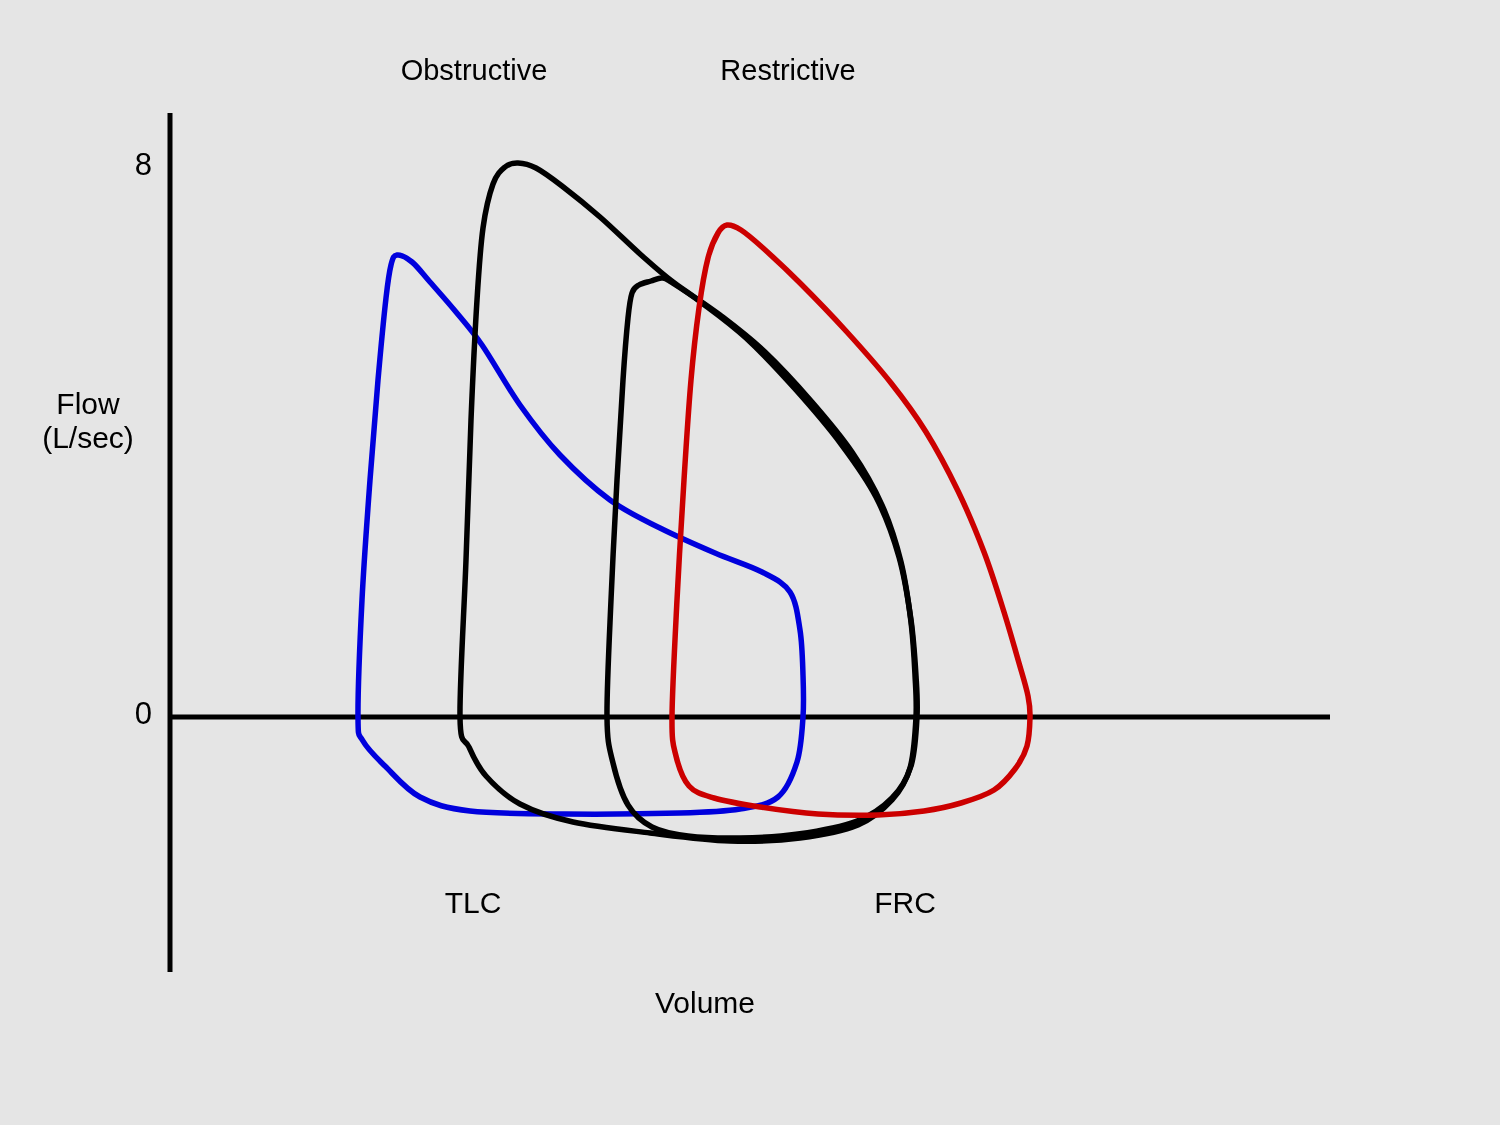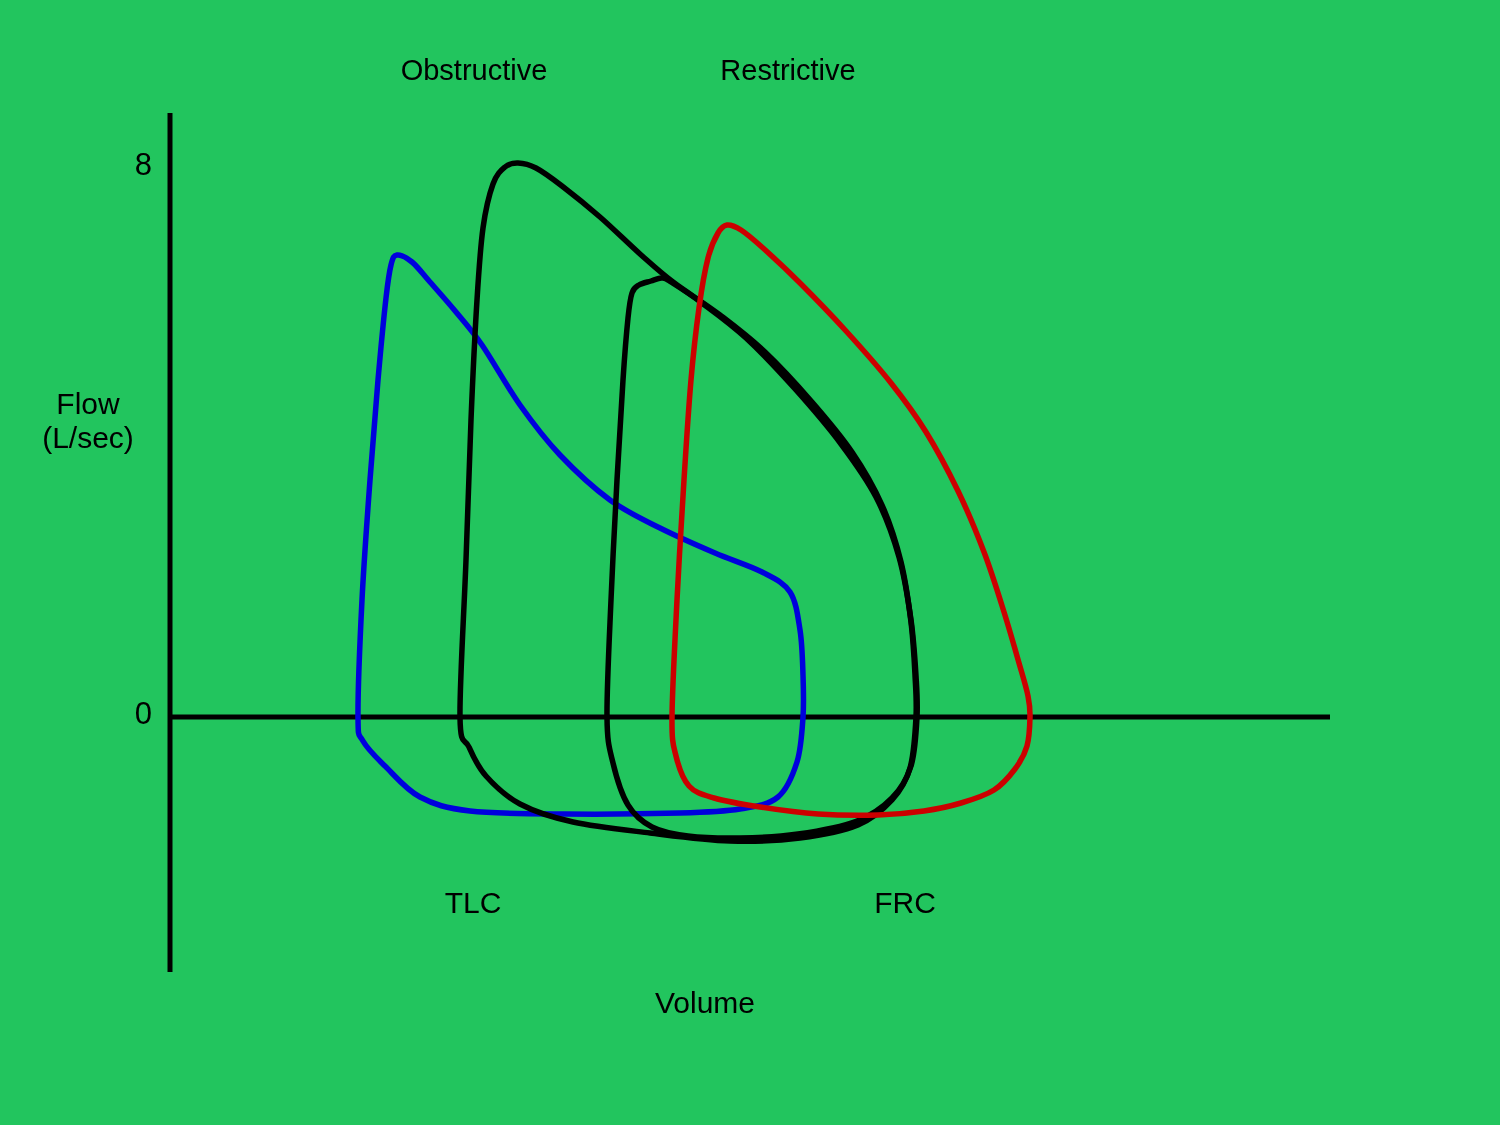--- a/index.html
+++ b/index.html
@@ -1,19 +1,19 @@
 <!DOCTYPE html>
 <html><head>
 <meta charset="utf-8">
 <style>
   html,body{margin:0;padding:0;background:#ffffff;}
   .stage{
     position:relative;
     width:1500px;height:1125px;
-    background:#22c55e;
+    background:#e5e5e5;
     font-family:"Liberation Sans", sans-serif;
     overflow:hidden;
   }
   svg text{
     font-family:"Liberation Sans", sans-serif;
     fill:#000000;
   }
   .axis-num{font-size:31px;}
   .axis-word{font-size:30px;}
   .legend-word{font-size:29px;}

